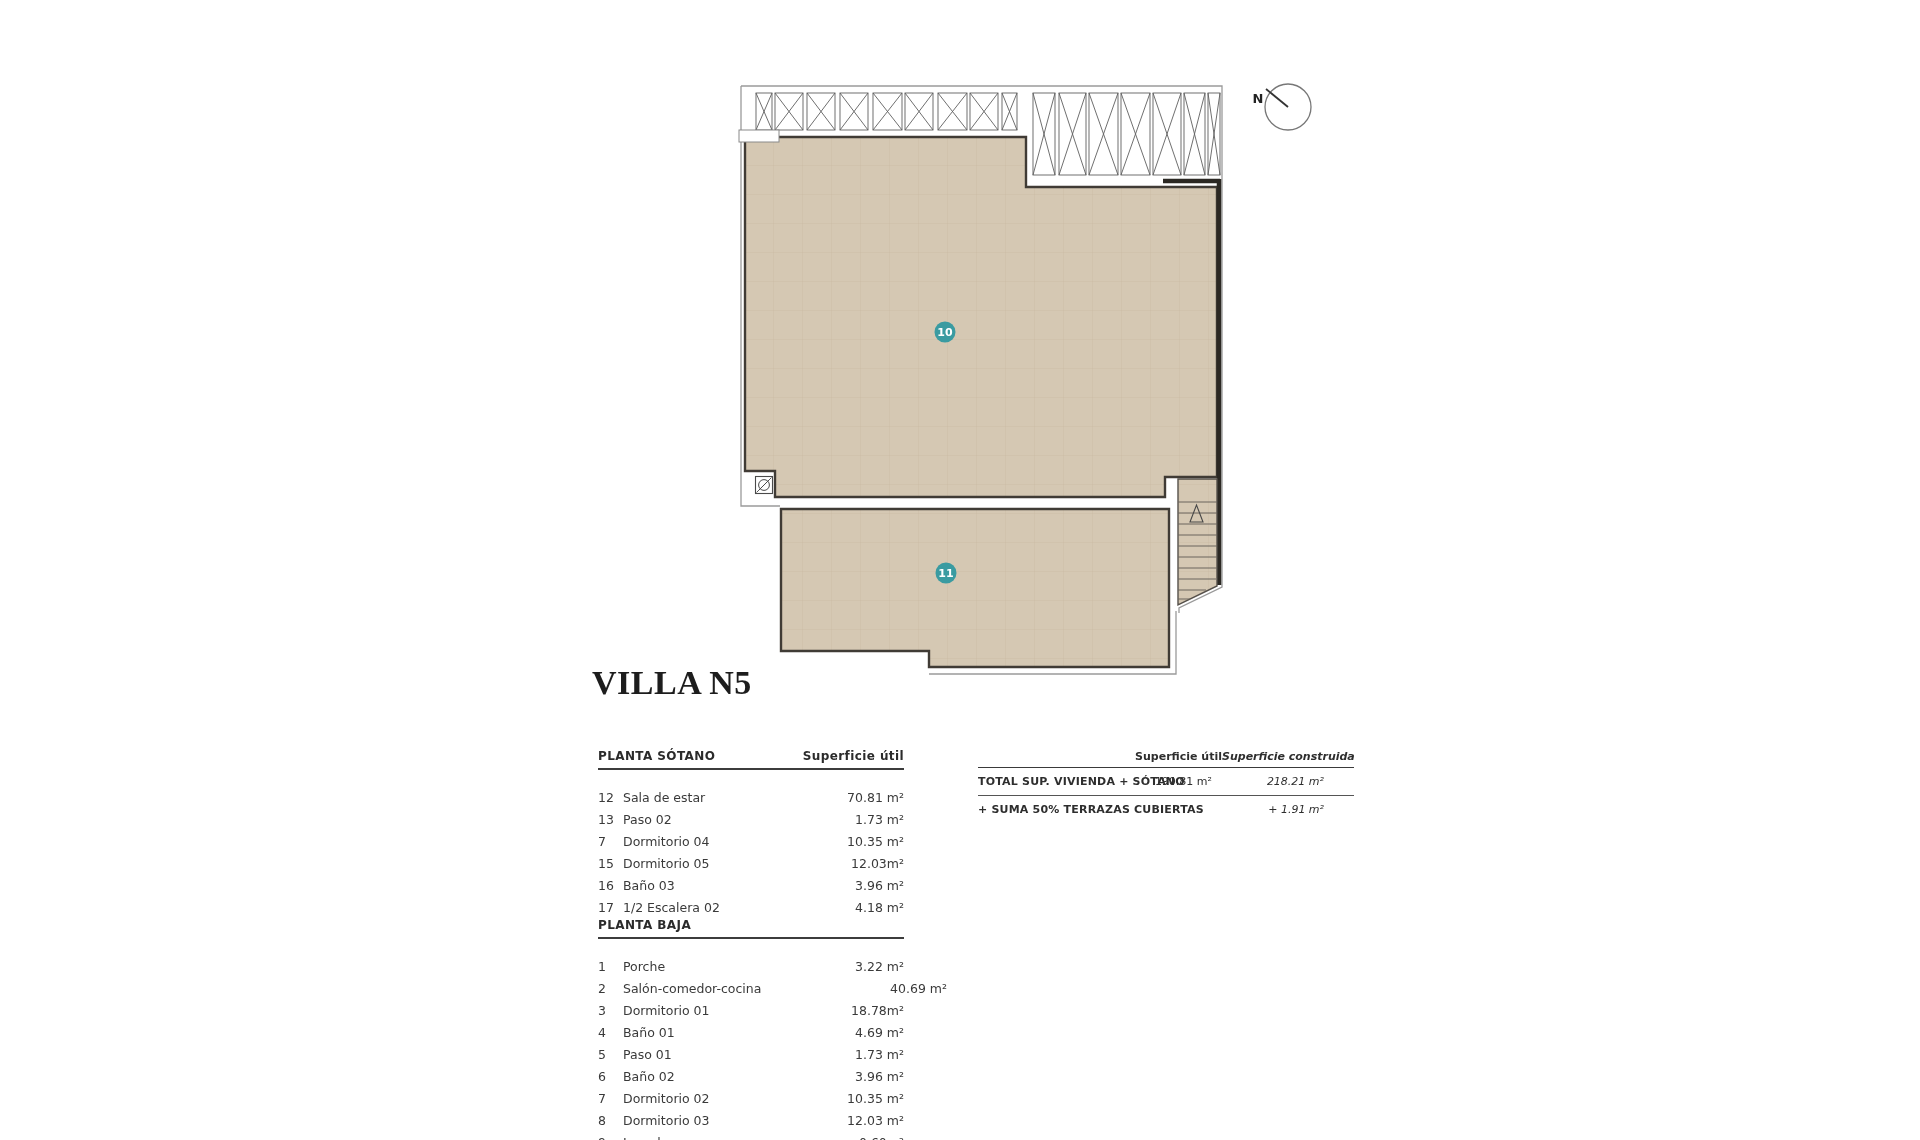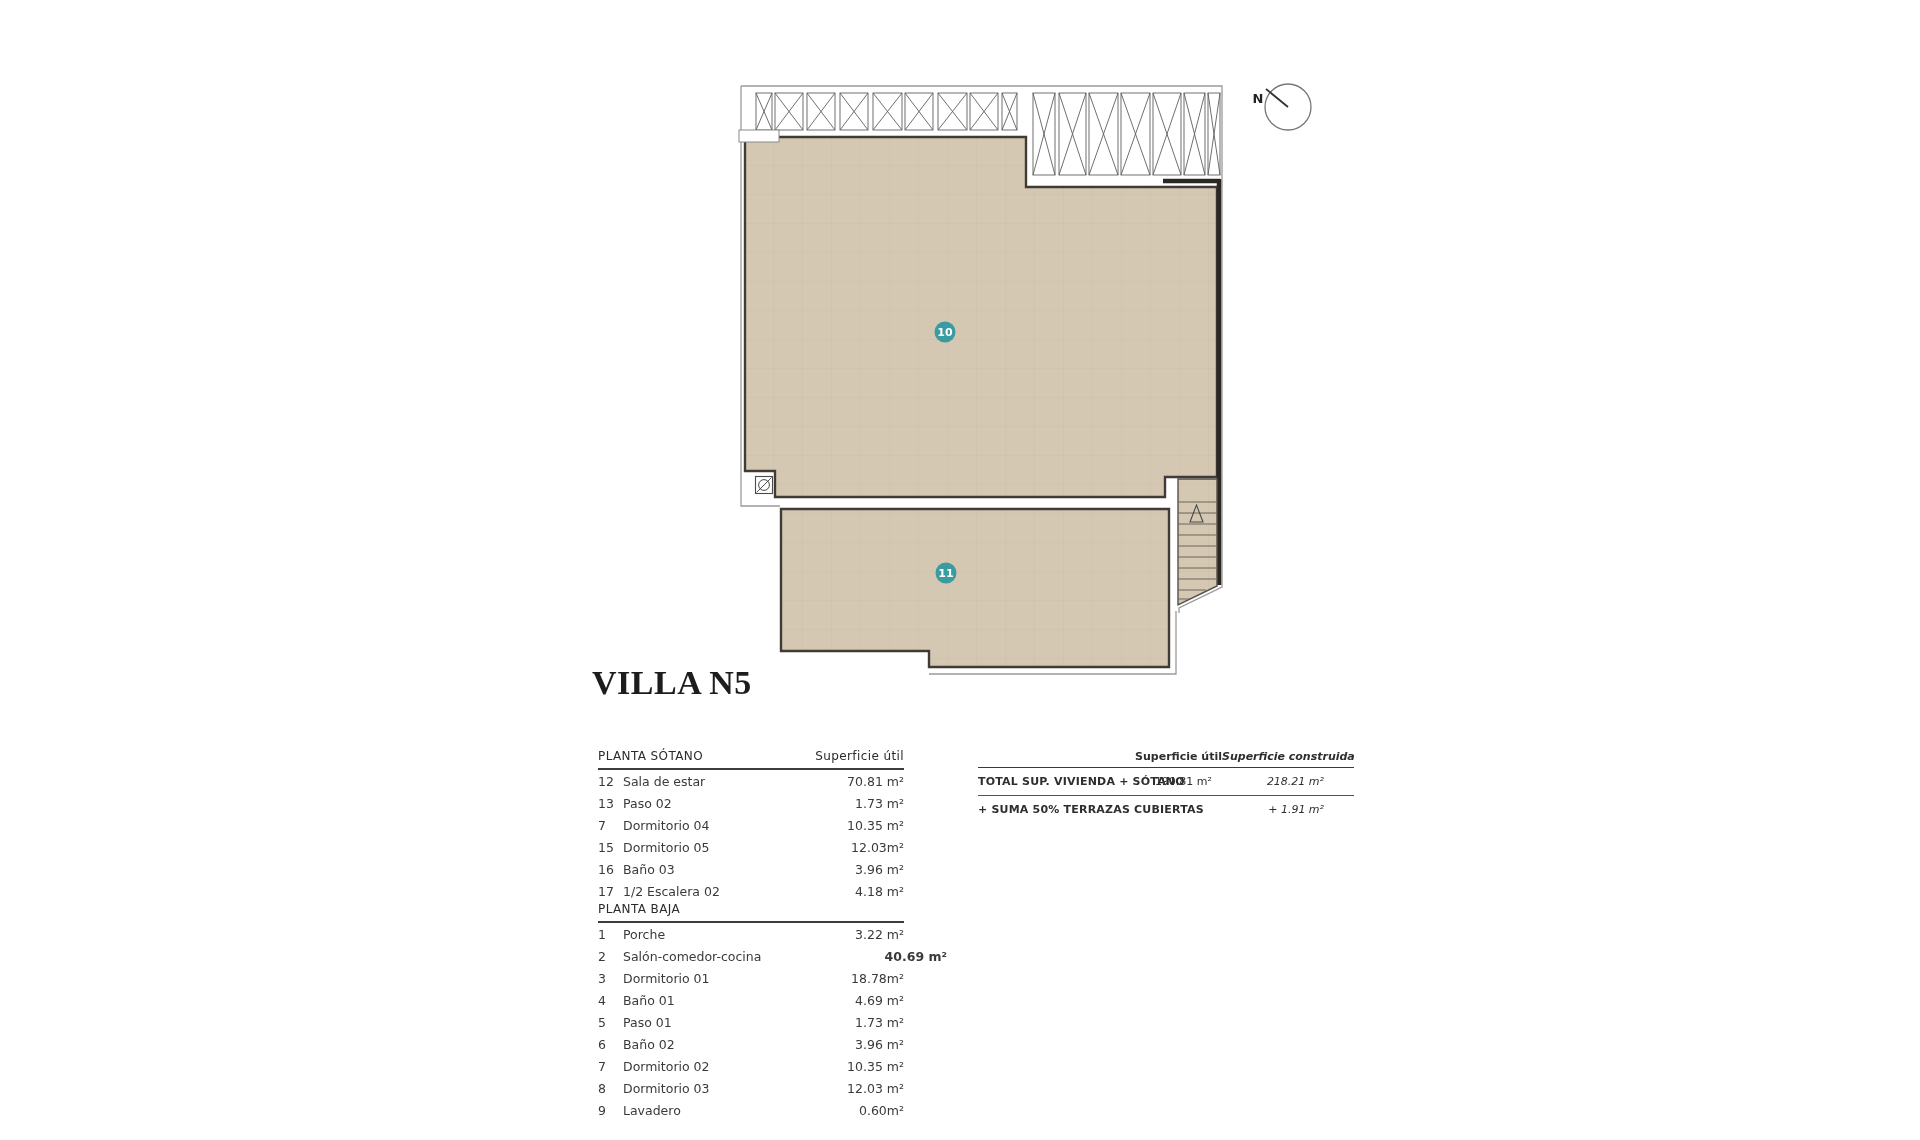--- a/index.html
+++ b/index.html
@@ -18,29 +18,29 @@
     font-family:"Liberation Serif","DejaVu Serif",serif;
     font-weight:700;font-size:34px;line-height:37px;
     color:#1d1d1d;letter-spacing:.5px;white-space:nowrap;
   }
 
   
   .areas{position:absolute;left:598px;top:749px;width:306px;color:#333;}
   .sec-head{
     display:flex;justify-content:space-between;align-items:flex-end;
     border-bottom:2px solid #3c3c3c;padding-bottom:4px;
-    font-size:12px;font-weight:normal;letter-spacing:.4px;color:#2b2b2b;
+    font-size:12px;font-weight:bold;letter-spacing:.4px;color:#2b2b2b;
     line-height:15px;
   }
-  .sec-rows{padding-top:0;}
+  .sec-rows{padding-top:16px;}
   .arow{display:flex;align-items:center;height:22px;font-size:12.5px;color:#3a3a3a;}
   .arow .num{width:25px;}
   .arow .lbl{flex:1;white-space:nowrap;}
   .arow .val{white-space:nowrap;}
-  .arow .val.wide{margin-right:-43px;font-weight:bold;}
+  .arow .val.wide{margin-right:-43px;}
 
   
   .summary{position:absolute;left:978px;top:744px;width:376px;color:#2e2e2e;}
   .srow{
     display:grid;grid-template-columns:1fr 118px 132px;
     align-items:center;height:27px;border-bottom:1.4px solid #555;
   }
   .srow:last-child{border-bottom:none;}
   .srow.head{height:23px;align-items:end;border-bottom:1.6px solid #3a3a3a;}
   .srow .lab{font-weight:bold;font-size:11px;letter-spacing:.2px;white-space:nowrap;min-width:0;}

